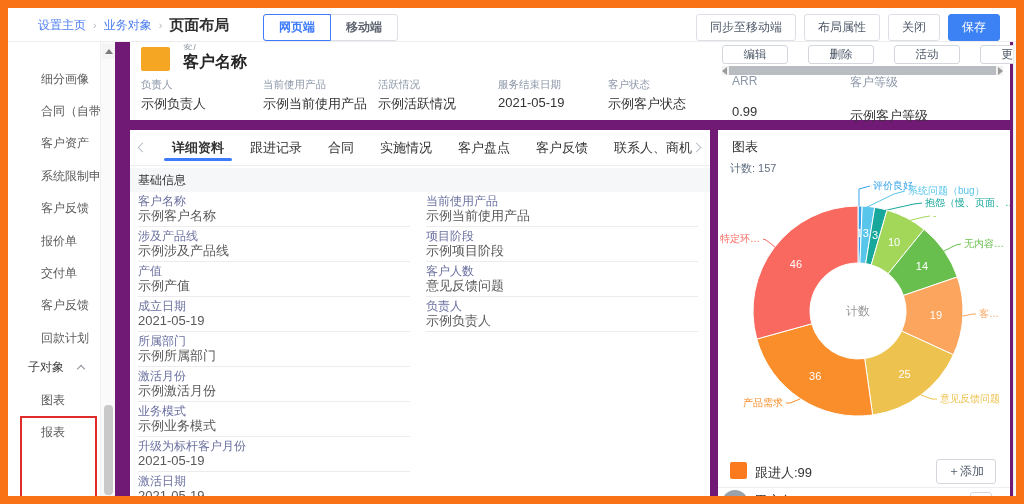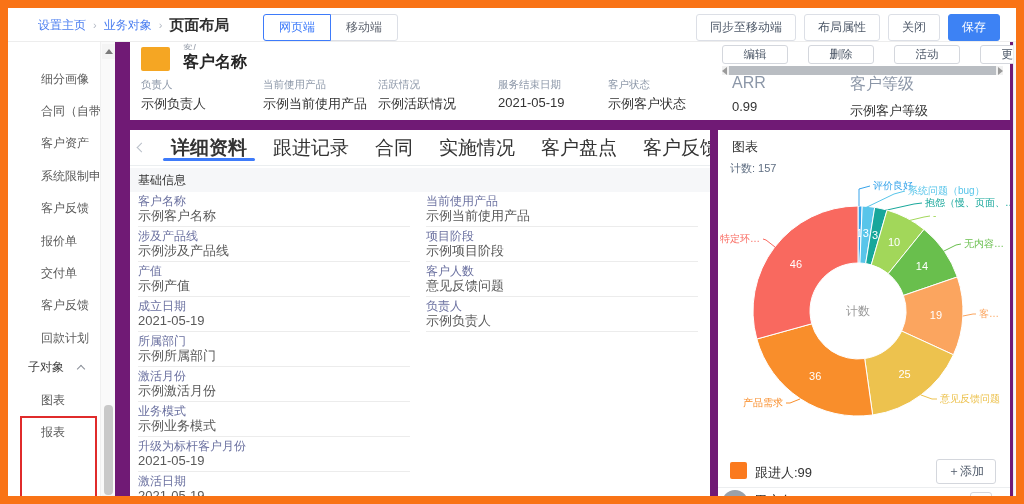--- a/index.html
+++ b/index.html
@@ -9,21 +9,21 @@
             border:8px solid #f97316; overflow:hidden; }
 
   
   .topbar { position:absolute; left:0; top:0; width:100%; height:34px; background:#fff;
             border-bottom:1px solid #ededed; z-index:4; }
   .breadcrumb { position:absolute; left:30px; top:0; height:34px; display:flex; align-items:center; gap:7px; font-size:12px; }
   .crumb { color:#4a7df0; cursor:pointer; }
   .crumb.current { color:#303030; font-size:15px; font-weight:bold; }
   .crumb-sep { color:#b3b9c4; font-size:11px; }
   .view-toggle { position:absolute; left:255px; top:6px; display:flex; }
-  .vt-btn { font-size:12px; padding:4px 15px; background:#fff; border:1px solid #dcdfe6; color:#5f6570; cursor:pointer; }
+  .vt-btn { font-size:12px; padding:4px 15px; background:#fff; border:1px solid #dcdfe6; color:#5f6570; cursor:pointer;font-weight:bold; }
   .vt-btn.active { border:1px solid #3e7bfa; color:#3e7bfa; z-index:1; }
   .vt-btn:first-child { border-radius:3px 0 0 3px; }
   .vt-btn:last-child  { border-radius:0 3px 3px 0; margin-left:-1px; }
   .top-actions { position:absolute; right:16px; top:6px; display:flex; gap:8px; }
   .t-btn { font-size:12px; padding:4px 13px; background:#fff; border:1px solid #dcdfe6; border-radius:3px; color:#4e5969; cursor:pointer; }
   .t-btn.primary { background:#3d82f4; border-color:#3d82f4; color:#fff; }
 
   
   .sidebar { position:absolute; left:0; top:34px; width:107px; height:470px; background:#fff; z-index:2; }
   .side-list { position:absolute; left:0; top:21px; width:92px; }
@@ -54,33 +54,33 @@
   .h-title { position:absolute; left:53px; top:10px; font-size:16px; font-weight:bold; color:#262626; }
   .hfield { position:absolute; top:36px; }
   .hfield .lbl { font-size:10.5px; color:#8c97a8; margin-bottom:3px; }
   .hfield .val { font-size:13px; color:#333; }
   .h-right { position:absolute; left:592px; top:0; width:284px; height:78px; }
   .h-btn-row { position:absolute; left:0; top:3px; display:flex; gap:20px; }
   .h-btn { width:66px; height:19px; font-size:11.5px; color:#4e5969; background:#fff; border:1px solid #d4d7dd; border-radius:3px; cursor:pointer; }
   .h-sb { position:absolute; left:0; top:24px; width:281px; height:9px; background:#f1f1f1; display:flex; align-items:center; }
   .h-sb .h-thumb { flex:1; height:9px; margin:0 2px; background:#b9bdc2; cursor:grab; }
   .h-xfield { position:absolute; top:32px; }
-  .h-xfield .lbl { font-size:16px; color:#8c97a8; margin-bottom:7px; }
+  .h-xfield .lbl { font-size:12px; color:#8c97a8; margin-bottom:16px; }
   .h-xfield .val { font-size:13px; color:#333; }
 
   
   .main-panel { position:absolute; left:122px; top:122px; width:580px; height:382px; background:#fff; overflow:hidden; z-index:1; }
   .tabs-row { position:absolute; left:0; top:0; width:100%; height:36px; border-bottom:1px solid #ebeef0;
               display:flex; align-items:center; padding:0 10px 0 8px; }
   .tab-nav { width:14px; display:flex; justify-content:center; cursor:pointer; }
   .tab-nav .chev { width:7px; height:7px; border-left:1px solid #b9bfc9; border-bottom:1px solid #b9bfc9; }
   .tab-nav.prev .chev { transform:rotate(45deg); }
   .tab-nav.next { margin-left:auto; }
   .tab-nav.next .chev { transform:rotate(225deg); }
-  .tab { position:relative; font-size:19px; color:#333; margin-left:26px; height:26px; display:flex; align-items:center; cursor:pointer; white-space:nowrap; }
+  .tab { position:relative; font-size:13px; color:#333; margin-left:26px; height:26px; display:flex; align-items:center; cursor:pointer; white-space:nowrap; }
   .tab.active { font-weight:bold; }
   .tab.active::after { content:""; position:absolute; left:-8px; right:-8px; bottom:0; height:3px; background:#3e7bfa; border-radius:2px; }
   .section-bar { position:absolute; left:0; top:38px; width:100%; height:24px; background:#f6f7f9;
                  font-size:12px; color:#333; line-height:24px; padding-left:8px; }
   .form-col { position:absolute; top:64px; width:272px; }
   .form-col.left { left:8px; } .form-col.right { left:296px; }
   .f-block { height:35px; }
   .f-block .f-lbl { font-size:12px; color:#6b71a0; line-height:14px; }
   .f-block .f-val { font-size:13px; color:#595959; line-height:16px; border-bottom:1px solid #ececec; padding-bottom:2px; }
 

